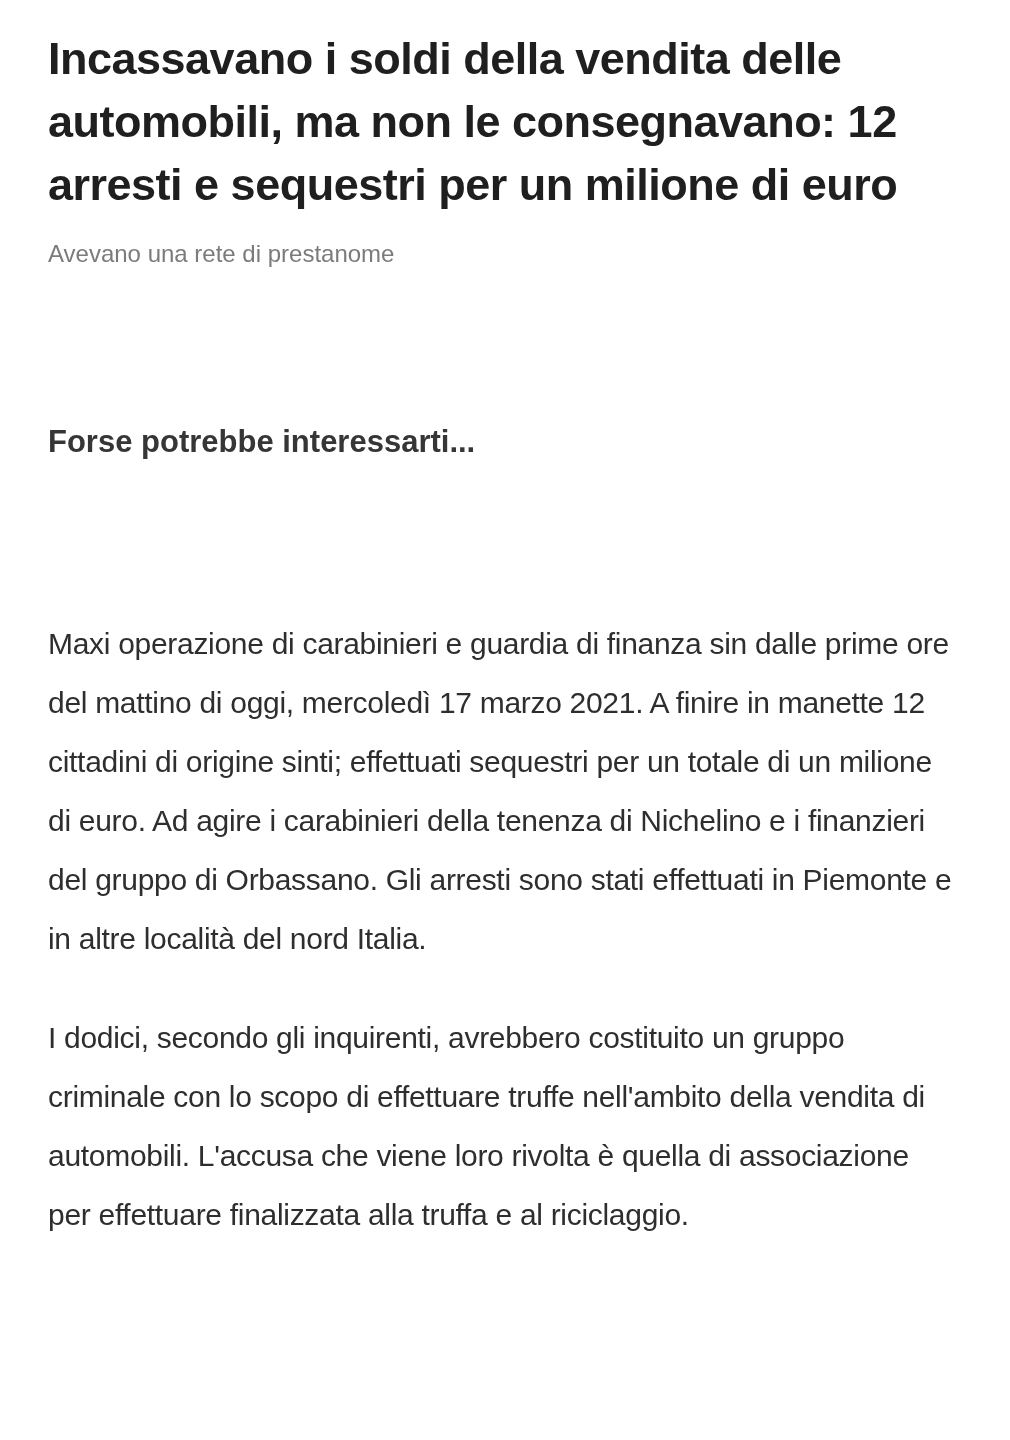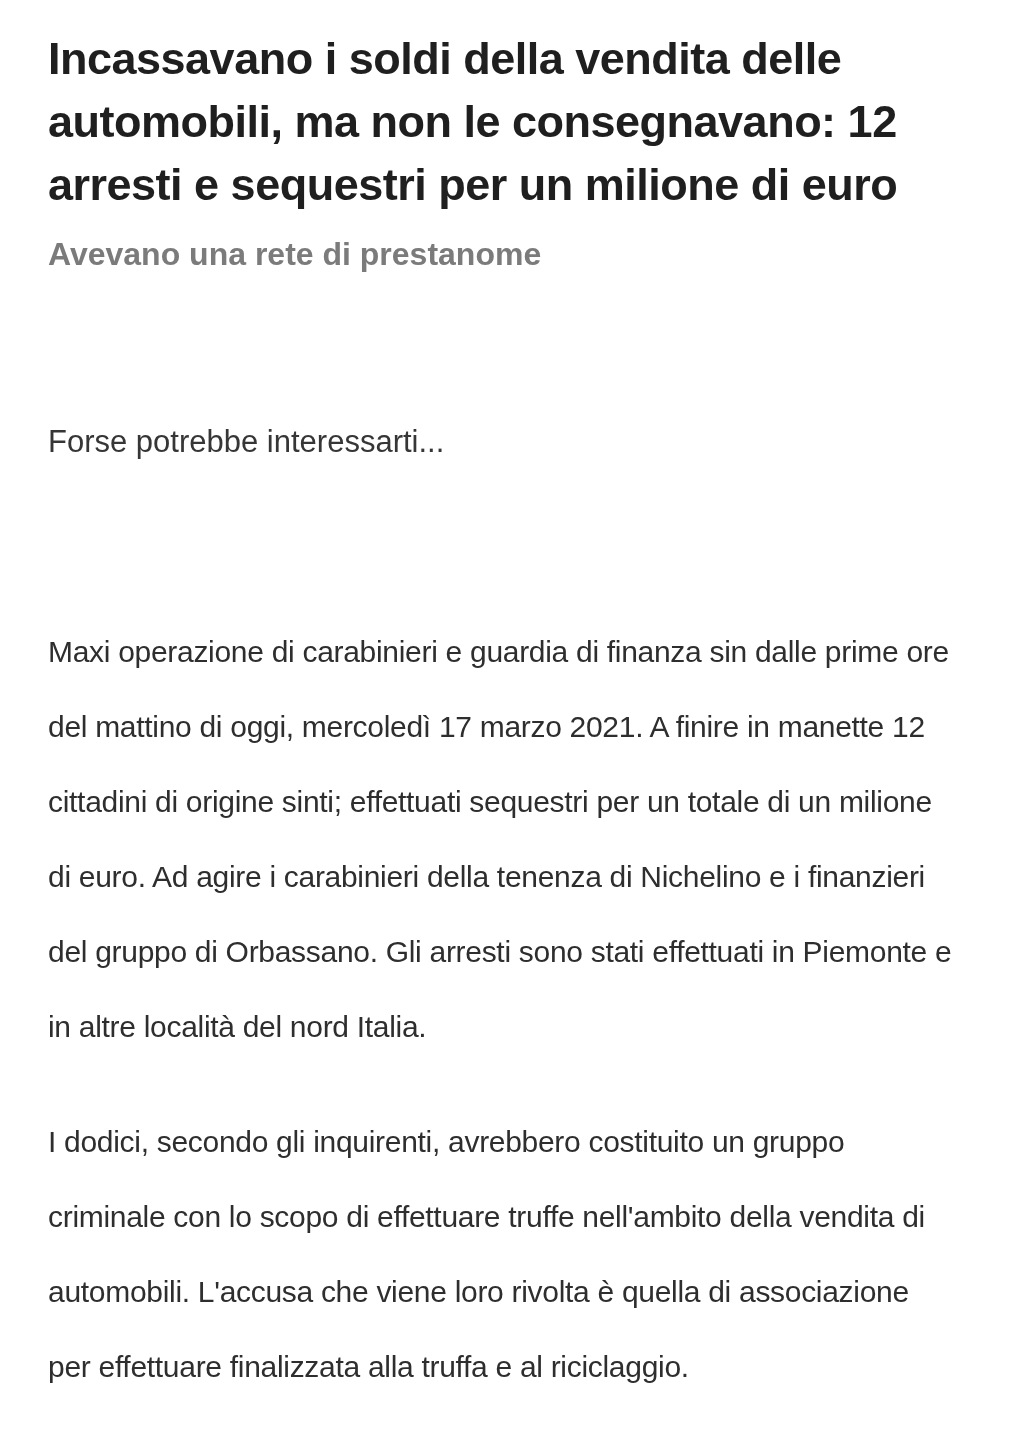--- a/index.html
+++ b/index.html
@@ -27,37 +27,37 @@
     max-width: 880px;
     font-size: 45px;
     line-height: 63px;
     font-weight: 700;
     letter-spacing: -0.5px;
     color: var(--headline);
   }
   .subtitle {
     margin: 16px 0 0 0;
     max-width: 910px;
-    font-size: 32px;
+    font-size: 24px;
     line-height: 44px;
-    font-weight: 700;
+    font-weight: 400;
     color: var(--subtitle);
   }
   .related-heading {
     margin: 146px 0 0 0;
     max-width: 910px;
     font-size: 31px;
     line-height: 40px;
-    font-weight: 400;
+    font-weight: 700;
     color: var(--related);
   }
   .body-paragraph {
     max-width: 910px;
     font-size: 30px;
-    line-height: 75px;
+    line-height: 59px;
     letter-spacing: -0.3px;
     font-weight: 400;
     color: var(--body);
   }
   .body-paragraph.first { margin: 152px 0 0 0; }
   .body-paragraph.second { margin: 40px 0 0 0; }
 </style>
 </head>
 <body>
 

